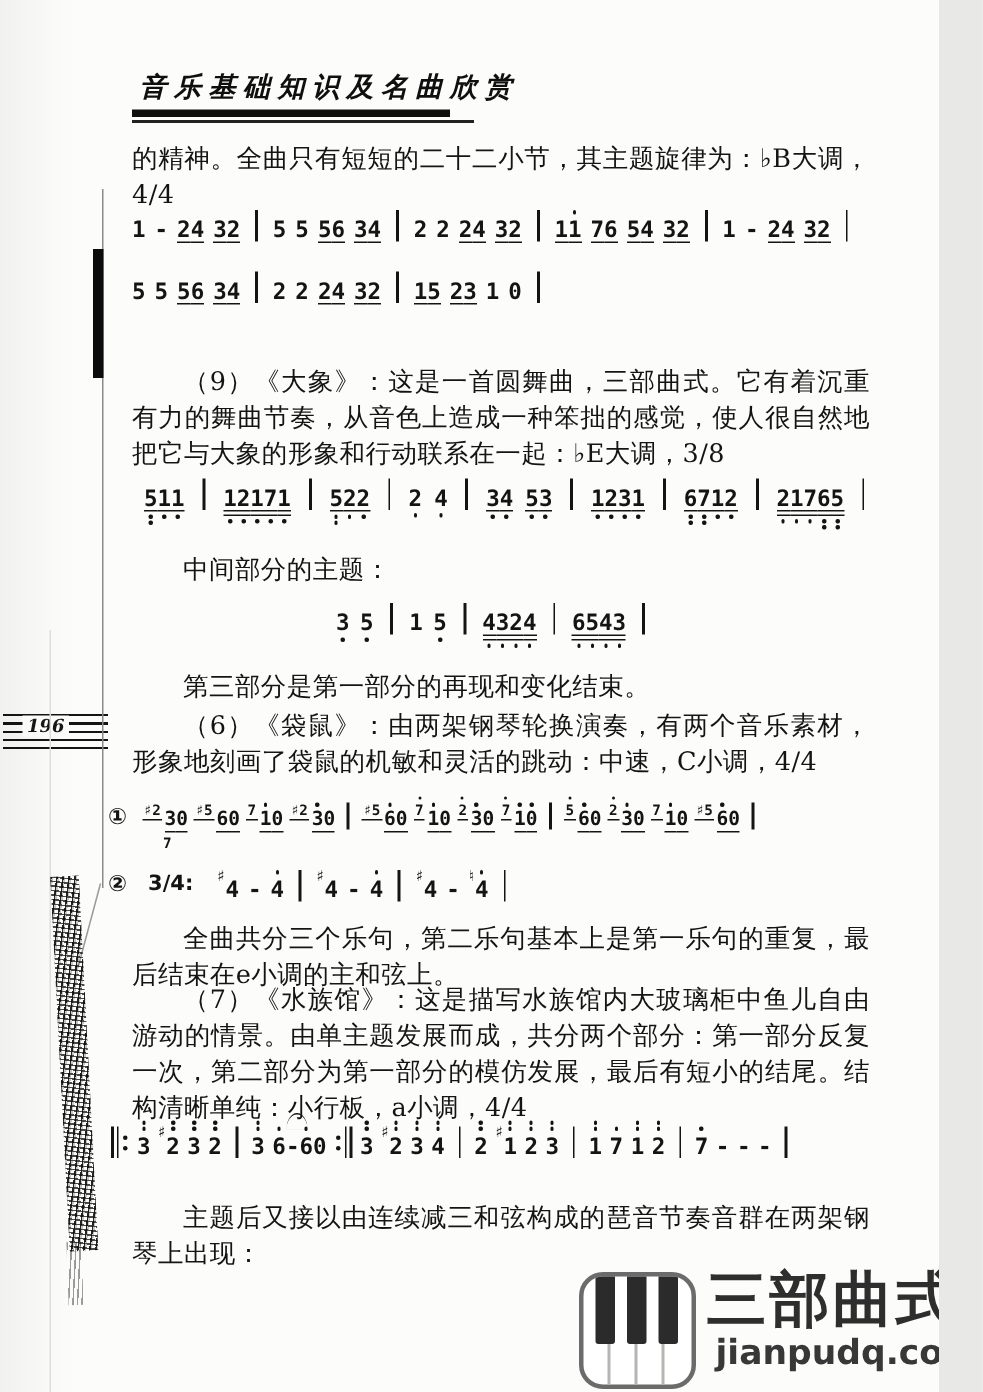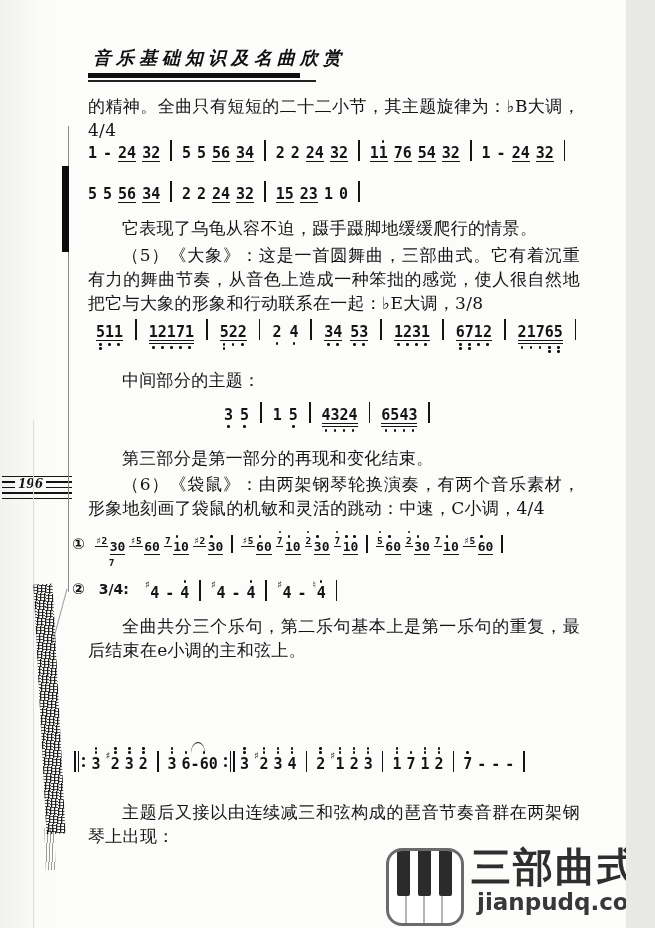--- a/index.html
+++ b/index.html
@@ -87,26 +87,26 @@
 </head>
 <body>
 
 <div class="page">
 
   <div class="title">音乐基础知识及名曲欣赏</div>
   <div class="tbar1"></div>
   <div class="tbar2"></div>
 
   <p class="para" style="top:94px">的精神。全曲只有短短的二十二小节，其主题旋律为：♭B大调，4/4</p>
-  <p class="para ind" style="top:216px">它表现了乌龟从容不迫，蹑手蹑脚地缓缓爬行的情景。</p>
-  <p class="para ind" style="top:243px">（5）《大象》：这是一首圆舞曲，三部曲式。它有着沉重有力的舞曲节奏，从音色上造成一种笨拙的感觉，使人很自然地把它与大象的形象和行动联系在一起：♭E大调，3/8</p>
+  <p class="para ind" style="top:243px">（9）《大象》：这是一首圆舞曲，三部曲式。它有着沉重有力的舞曲节奏，从音色上造成一种笨拙的感觉，使人很自然地把它与大象的形象和行动联系在一起：♭E大调，3/8</p>
   <p class="para ind" style="top:446px">第三部分是第一部分的再现和变化结束。</p>
   <p class="para ind" style="top:368px">中间部分的主题：</p>
   <p class="para ind" style="top:472px">（6）《袋鼠》：由两架钢琴轮换演奏，有两个音乐素材，形象地刻画了袋鼠的机敏和灵活的跳动：中速，C小调，4/4</p>
   <p class="para ind" style="top:614px">全曲共分三个乐句，第二乐句基本上是第一乐句的重复，最后结束在e小调的主和弦上。</p>
+  <p class="para ind" style="top:655px">（7）《水族馆》：这是描写水族馆内大玻璃柜中鱼儿自由游动的情景。由单主题发展而成，共分两个部分：第一部分反复一次，第二部分为第一部分的模仿发展，最后有短小的结尾。结构清晰单纯：小行板，a小调，4/4</p>
   <p class="para ind" style="top:800px">主题后又接以由连续减三和弦构成的琶音节奏音群在两架钢琴上出现：</p>
 
   <div class="nline l1a">
       <span class="note">
         <span class="digits">
           <span class="dg">
             <span class="dots t"></span>
             <span class="num">1</span>
             <span class="dots bt"></span>
           </span>

